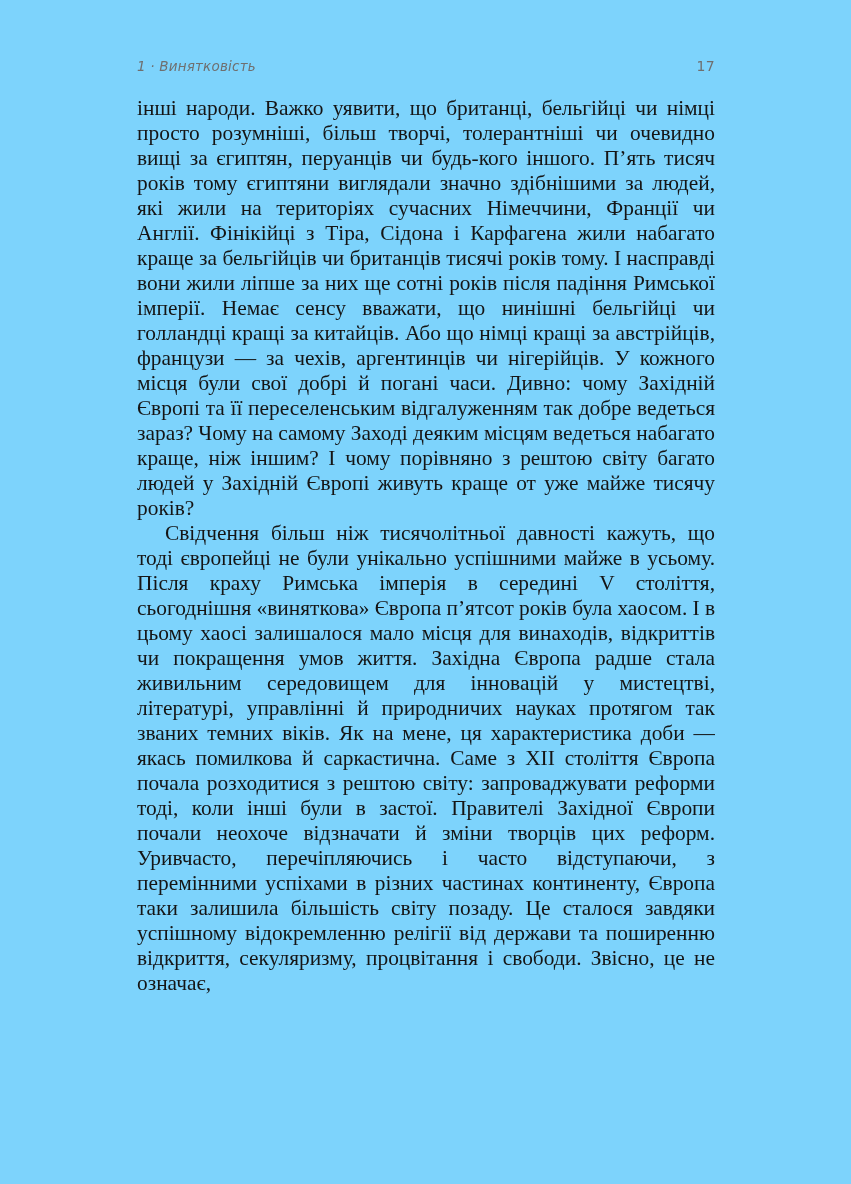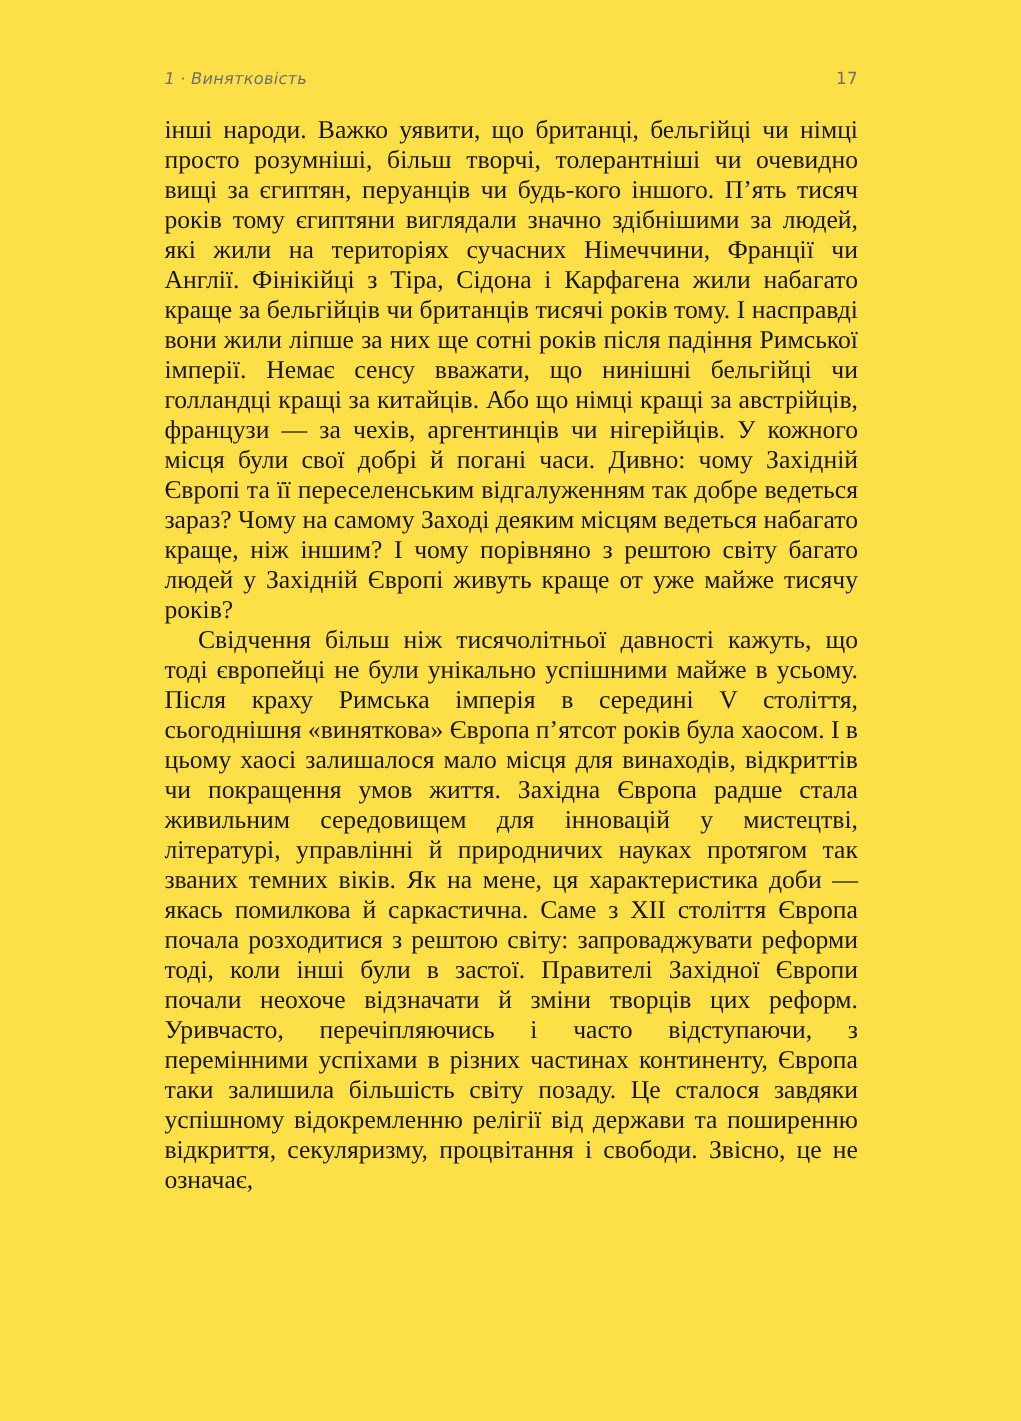--- a/index.html
+++ b/index.html
@@ -6,21 +6,21 @@
   html, body {
     margin: 0;
     padding: 0;
     background: #ffffff;
   }
 
   .page {
     position: relative;
     width: 851px;
     height: 1184px;
-    background: #fde047;
+    background: #7dd3fc;
     overflow: hidden;
     box-sizing: border-box;
   }
 
   
   .running-head {
     position: absolute;
     top: 58px;
     left: 137px;
     width: 578px;

